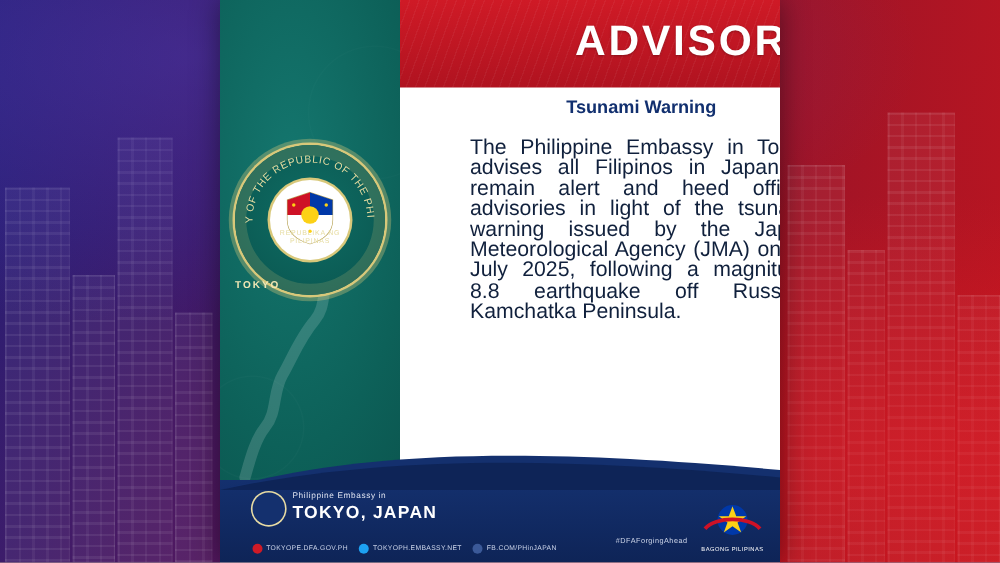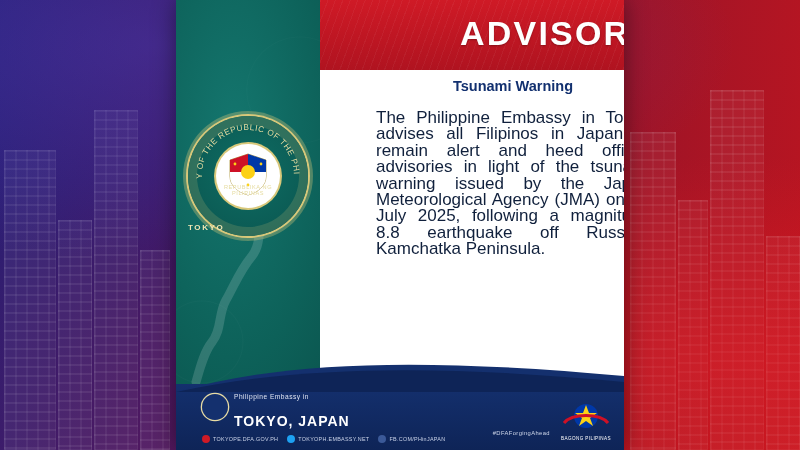--- a/index.html
+++ b/index.html
@@ -66,21 +66,21 @@
   
   .blue-band{position:absolute;left:0;bottom:0;width:448px;height:66px;
     background:linear-gradient(180deg,#14306e 0%,#0e2457 100%);}
   .blue-band .curve{position:absolute;left:0;top:-26px;width:448px;height:34px;}
   .band-inner{position:absolute;left:0;bottom:0;width:448px;height:66px;}
 
   .emb-seal{position:absolute;left:26px;top:10px;width:26px;height:26px;border-radius:50%;
     background:#14306e;box-shadow:0 0 0 1.3px #e8dca4;}
   .emb-text{position:absolute;left:58px;top:9px;color:#fff;}
   .emb-text .l1{font-size:6.6px;letter-spacing:.5px;color:#dfe4f2;}
-  .emb-text .l2{font-size:14px;font-weight:bold;letter-spacing:1px;margin-top:13px;}
+  .emb-text .l2{font-size:14px;font-weight:bold;letter-spacing:1px;margin-top:1px;}
 
   .socials{position:absolute;left:26px;bottom:7px;display:flex;align-items:center;gap:9px;}
   .soc{display:flex;align-items:center;gap:3px;}
   .soc .dot{width:8px;height:8px;border-radius:50%;background:#d33;display:inline-block;}
   .soc .dot.fb{background:#3b5998;}
   .soc .dot.tw{background:#1da1f2;}
   .soc .dot.web{background:#cf1a26;}
   .soc .t{color:#c9d2e8;font-size:5.4px;letter-spacing:.3px;}
 
   .hashtag{position:absolute;right:74px;bottom:14px;color:#cfd7ea;font-size:5.8px;letter-spacing:.4px;}

